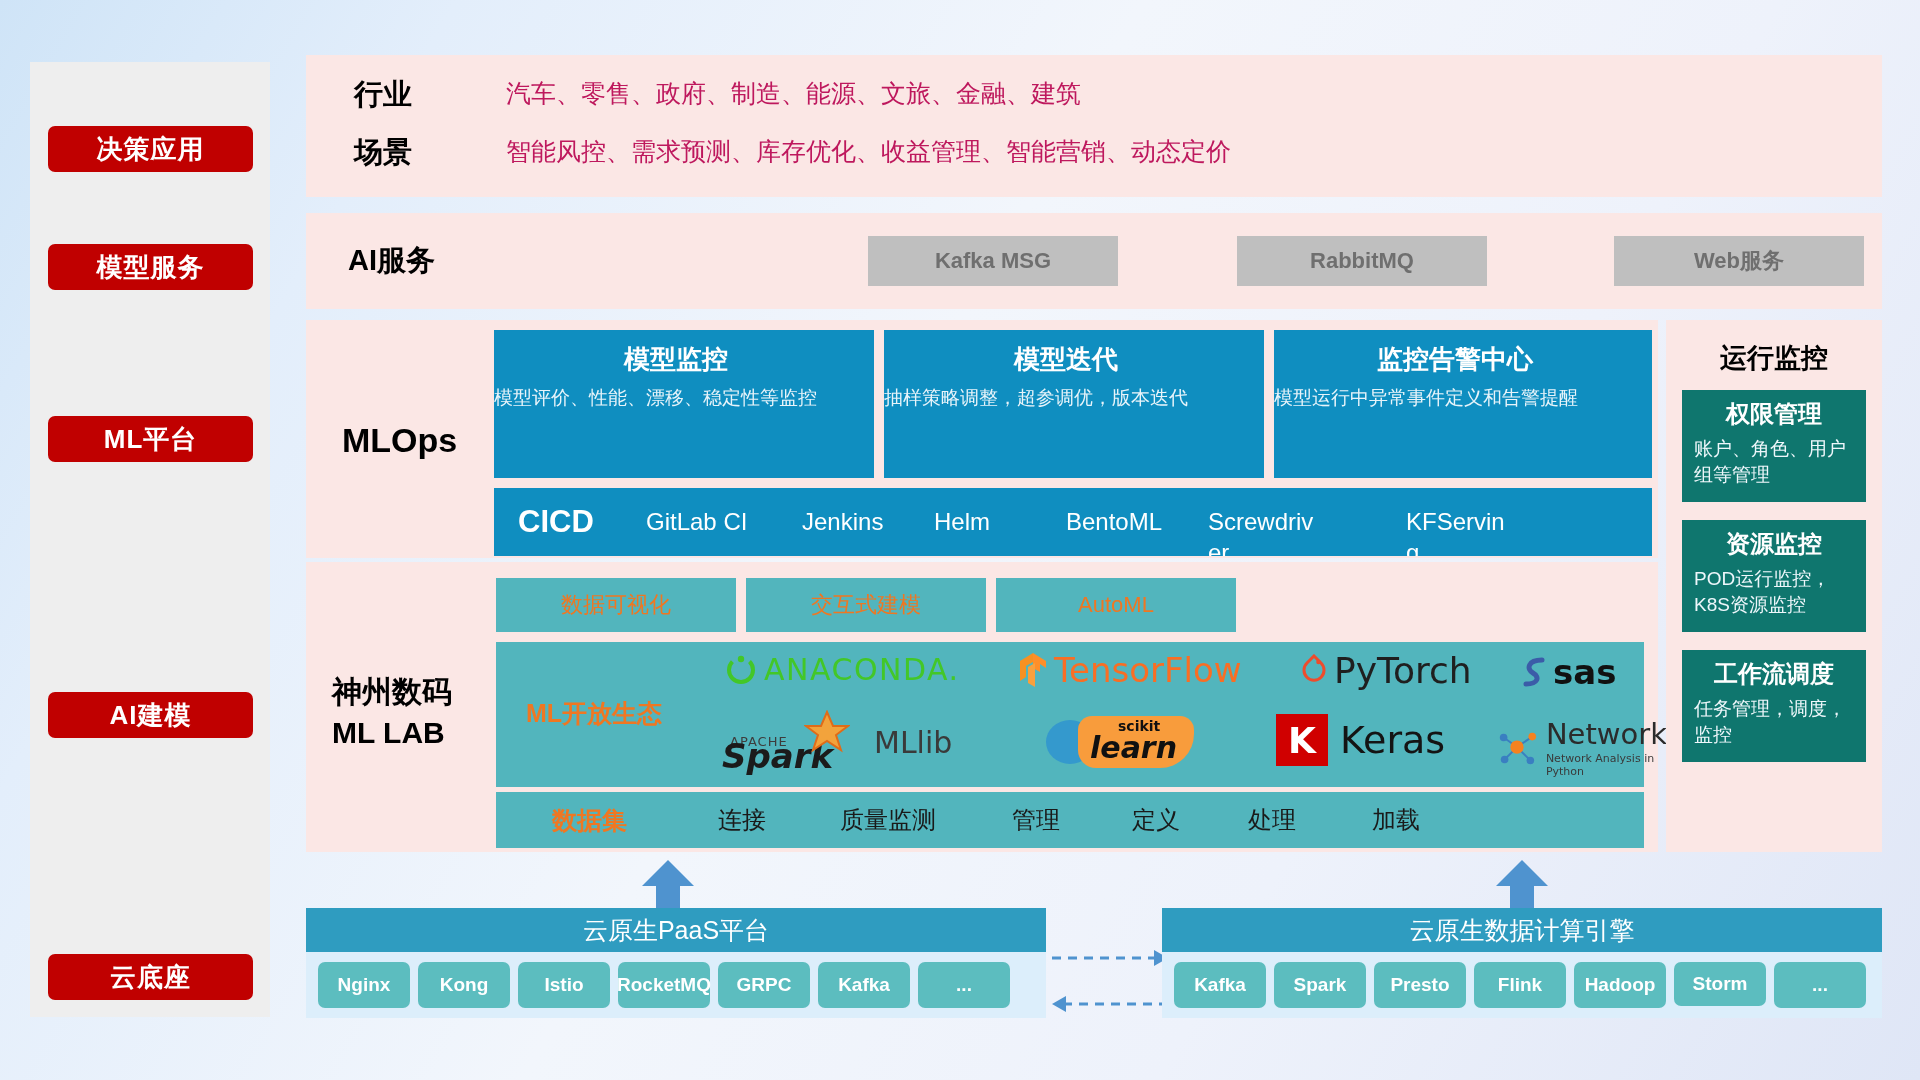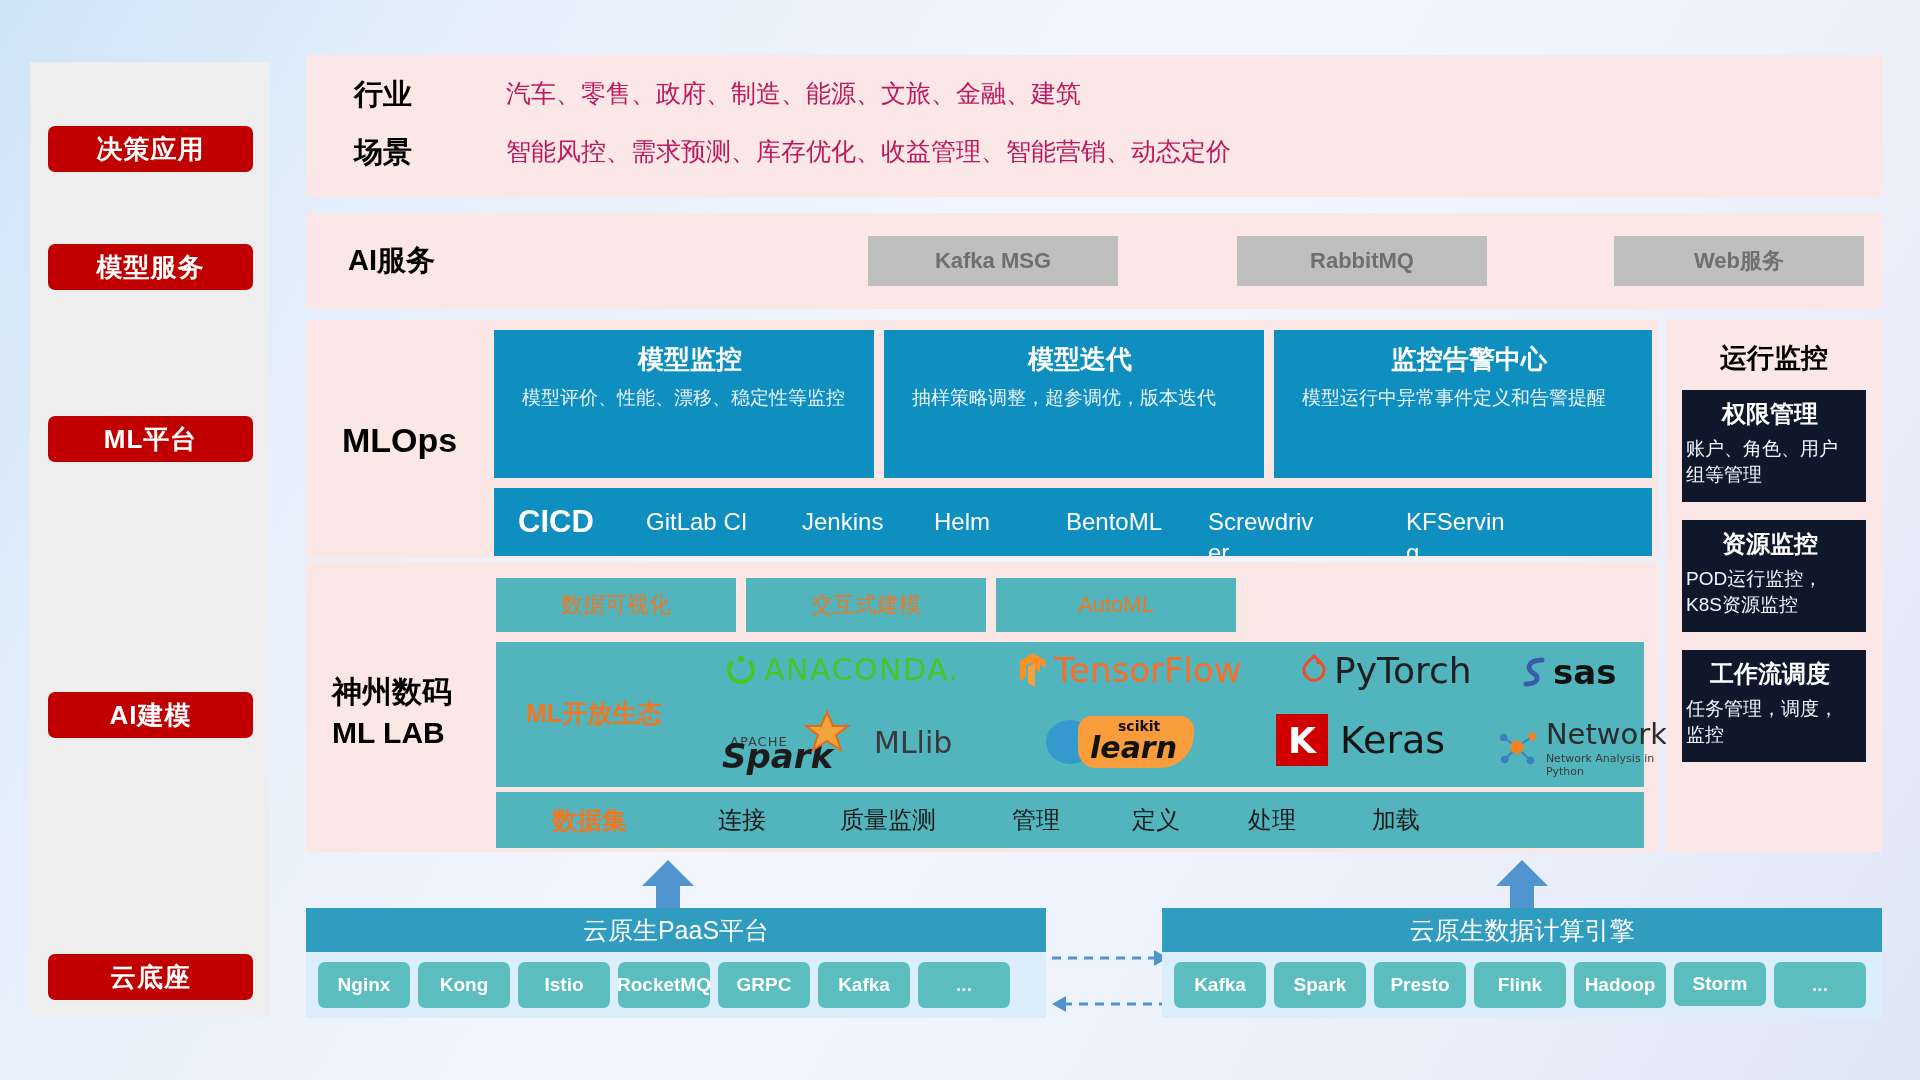--- a/index.html
+++ b/index.html
@@ -66,21 +66,21 @@
     color: #6f6f6f;
     font-size: 22px; font-weight: bold;
     display: flex; align-items: center; justify-content: center;
   }
 
   
   .mlops-card {
     position: absolute;
     background: #0f8ec0;
     color: #ffffff;
-    padding: 12px 16px 10px 28px;
+    padding: 12px 16px 10px 0;
     overflow: hidden;
   }
   .mlops-card .ttl {
     text-align: center;
     font-size: 26px; font-weight: bold;
     margin-bottom: 8px;
   }
   .mlops-card .desc {
     font-size: 19px;
     line-height: 1.35;
@@ -142,22 +142,22 @@
     background: #fbe7e5;
   }
   .mon-title {
     position: absolute;
     width: 100%;
     text-align: center;
     font-size: 27px; font-weight: bold; color: #000;
   }
   .mon-card {
     position: absolute;
-    background: #0f172a;
-    padding: 8px 12px 10px 4px;
+    background: #0f766e;
+    padding: 8px 12px 10px 12px;
     overflow: hidden;
   }
   .mon-card .mc-ttl {
     text-align: center;
     color: #fff; font-size: 24px; font-weight: bold;
     margin-bottom: 6px;
   }
   .mon-card .mc-desc {
     color: #eef7fb; font-size: 19px; line-height: 1.35;
   }

